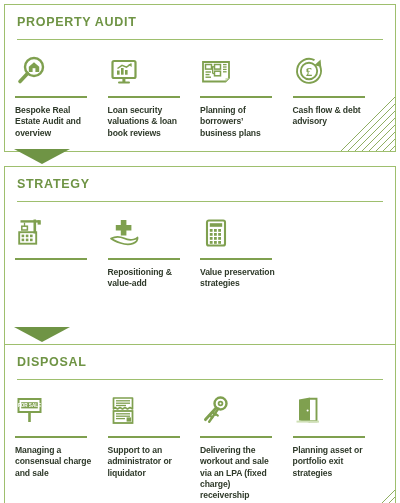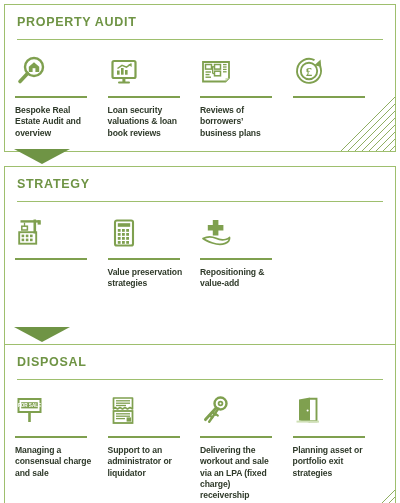--- a/index.html
+++ b/index.html
@@ -175,35 +175,36 @@
               <line x1="5.5" y1="19.6" x2="9.5" y2="19.6" stroke="#7fa04f" stroke-width="1.4"></line>
               <line x1="5.5" y1="22.2" x2="11" y2="22.2" stroke="#7fa04f" stroke-width="1.4"></line>
               <line x1="23" y1="9.6" x2="26.6" y2="9.6" stroke="#7fa04f" stroke-width="1.3"></line>
               <line x1="23" y1="12" x2="26.6" y2="12" stroke="#7fa04f" stroke-width="1.3"></line>
               <line x1="23" y1="14.4" x2="26.6" y2="14.4" stroke="#7fa04f" stroke-width="1.3"></line>
               <line x1="23" y1="16.8" x2="26.6" y2="16.8" stroke="#7fa04f" stroke-width="1.3"></line>
             </svg>
           </span>
         </div>
         <div class="col-rule"></div>
-        <div class="col-label">Reviews of borrowers’ business plans</div>
+        <div class="col-label">Planning of borrowers’ business plans</div>
       </div>
 
       <div class="col">
         <div class="col-icon">
           <span>
             <svg width="32" height="32" viewBox="0 0 32 32">
               <path d="M27 11 A12 12 0 1 1 21.5 5.2" fill="none" stroke="#7fa04f" stroke-width="1.9"></path>
               <polygon points="27.6,4.6 28.2,11.9 21.4,10.2" fill="#7fa04f"></polygon>
               <circle cx="16" cy="16" r="8.2" fill="none" stroke="#7fa04f" stroke-width="1.9"></circle>
               <text x="16" y="20.6" font-family="'Liberation Serif', serif" font-size="13" font-weight="bold" fill="#7fa04f" text-anchor="middle">£</text>
             </svg>
           </span>
         </div>
         <div class="col-rule"></div>
+        <div class="col-label">Cash flow &amp; debt advisory</div>
       </div>
 
     </div>
 
     <div class="hatch">
       <svg width="64" height="56" viewBox="0 0 64 56">
         <g stroke="#8fae62" stroke-width="1" fill="none">
           <line x1="10" y1="56" x2="64" y2="2"></line>
           <line x1="17" y1="56" x2="64" y2="9"></line>
           <line x1="24" y1="56" x2="64" y2="16"></line>
@@ -245,20 +246,33 @@
                 <rect x="10.8" y="17.6" width="2.6" height="2.6"></rect>
                 <rect x="15" y="17.6" width="2.6" height="2.6"></rect>
                 <rect x="6.6" y="21.6" width="2.6" height="2.6"></rect>
                 <rect x="10.8" y="21.6" width="2.6" height="2.6"></rect>
                 <rect x="15" y="21.6" width="2.6" height="2.6"></rect>
               </g>
             </svg>
           </span>
         </div>
         <div class="col-rule"></div>
+      </div>
+
+      <div class="col">
+        <div class="col-icon">
+          <span>
+            <svg width="32" height="32" viewBox="0 0 32 32">
+              <path d="M12.8 3 H18.4 V8 H23.4 V13.6 H18.4 V18.6 H12.8 V13.6 H7.8 V8 H12.8 Z" fill="#7fa04f"></path>
+              <path d="M3 21.5 C7 19.5 12 19.5 16 21.3 C19 22.7 22 23.2 25.5 22.5 C27.5 22.1 28.8 21.3 29.5 20.4 C29.9 22.6 28.2 25.2 25.2 26.4 C21.2 28 16.5 27.4 12.5 26 C9 24.8 5.5 23.6 3 21.5 Z" fill="none" stroke="#7fa04f" stroke-width="1.7" stroke-linejoin="round"></path>
+            </svg>
+          </span>
+        </div>
+        <div class="col-rule"></div>
+        <div class="col-label">Repositioning &amp; value-add</div>
       </div>
 
       <div class="col">
         <div class="col-icon">
           <span>
             <svg width="32" height="32" viewBox="0 0 32 32">
               <rect x="7" y="3.5" width="18" height="25" rx="1.8" fill="none" stroke="#7fa04f" stroke-width="2.1"></rect>
               <rect x="9.8" y="6.2" width="12.4" height="3.6" fill="#7fa04f"></rect>
               <g fill="#7fa04f">
                 <rect x="9.8" y="12" width="2.8" height="2.8"></rect>
@@ -274,33 +288,20 @@
                 <rect x="14" y="24" width="2.8" height="2.8"></rect>
                 <rect x="18.2" y="24" width="2.8" height="2.8"></rect>
               </g>
             </svg>
           </span>
         </div>
         <div class="col-rule"></div>
         <div class="col-label">Value preservation strategies</div>
       </div>
 
-      <div class="col">
-        <div class="col-icon">
-          <span>
-            <svg width="32" height="32" viewBox="0 0 32 32">
-              <path d="M12.8 3 H18.4 V8 H23.4 V13.6 H18.4 V18.6 H12.8 V13.6 H7.8 V8 H12.8 Z" fill="#7fa04f"></path>
-              <path d="M3 21.5 C7 19.5 12 19.5 16 21.3 C19 22.7 22 23.2 25.5 22.5 C27.5 22.1 28.8 21.3 29.5 20.4 C29.9 22.6 28.2 25.2 25.2 26.4 C21.2 28 16.5 27.4 12.5 26 C9 24.8 5.5 23.6 3 21.5 Z" fill="none" stroke="#7fa04f" stroke-width="1.7" stroke-linejoin="round"></path>
-            </svg>
-          </span>
-        </div>
-        <div class="col-rule"></div>
-        <div class="col-label">Repositioning &amp; value-add</div>
-      </div>
-
     </div>
   </div>
 
   <div class="connector connector-2">
     <svg width="56" height="16" viewBox="0 0 56 16">
       <polygon points="0,0 56,0 28,15" fill="#6f9445"></polygon>
     </svg>
   </div>
 
   <div class="panel panel-disposal">

